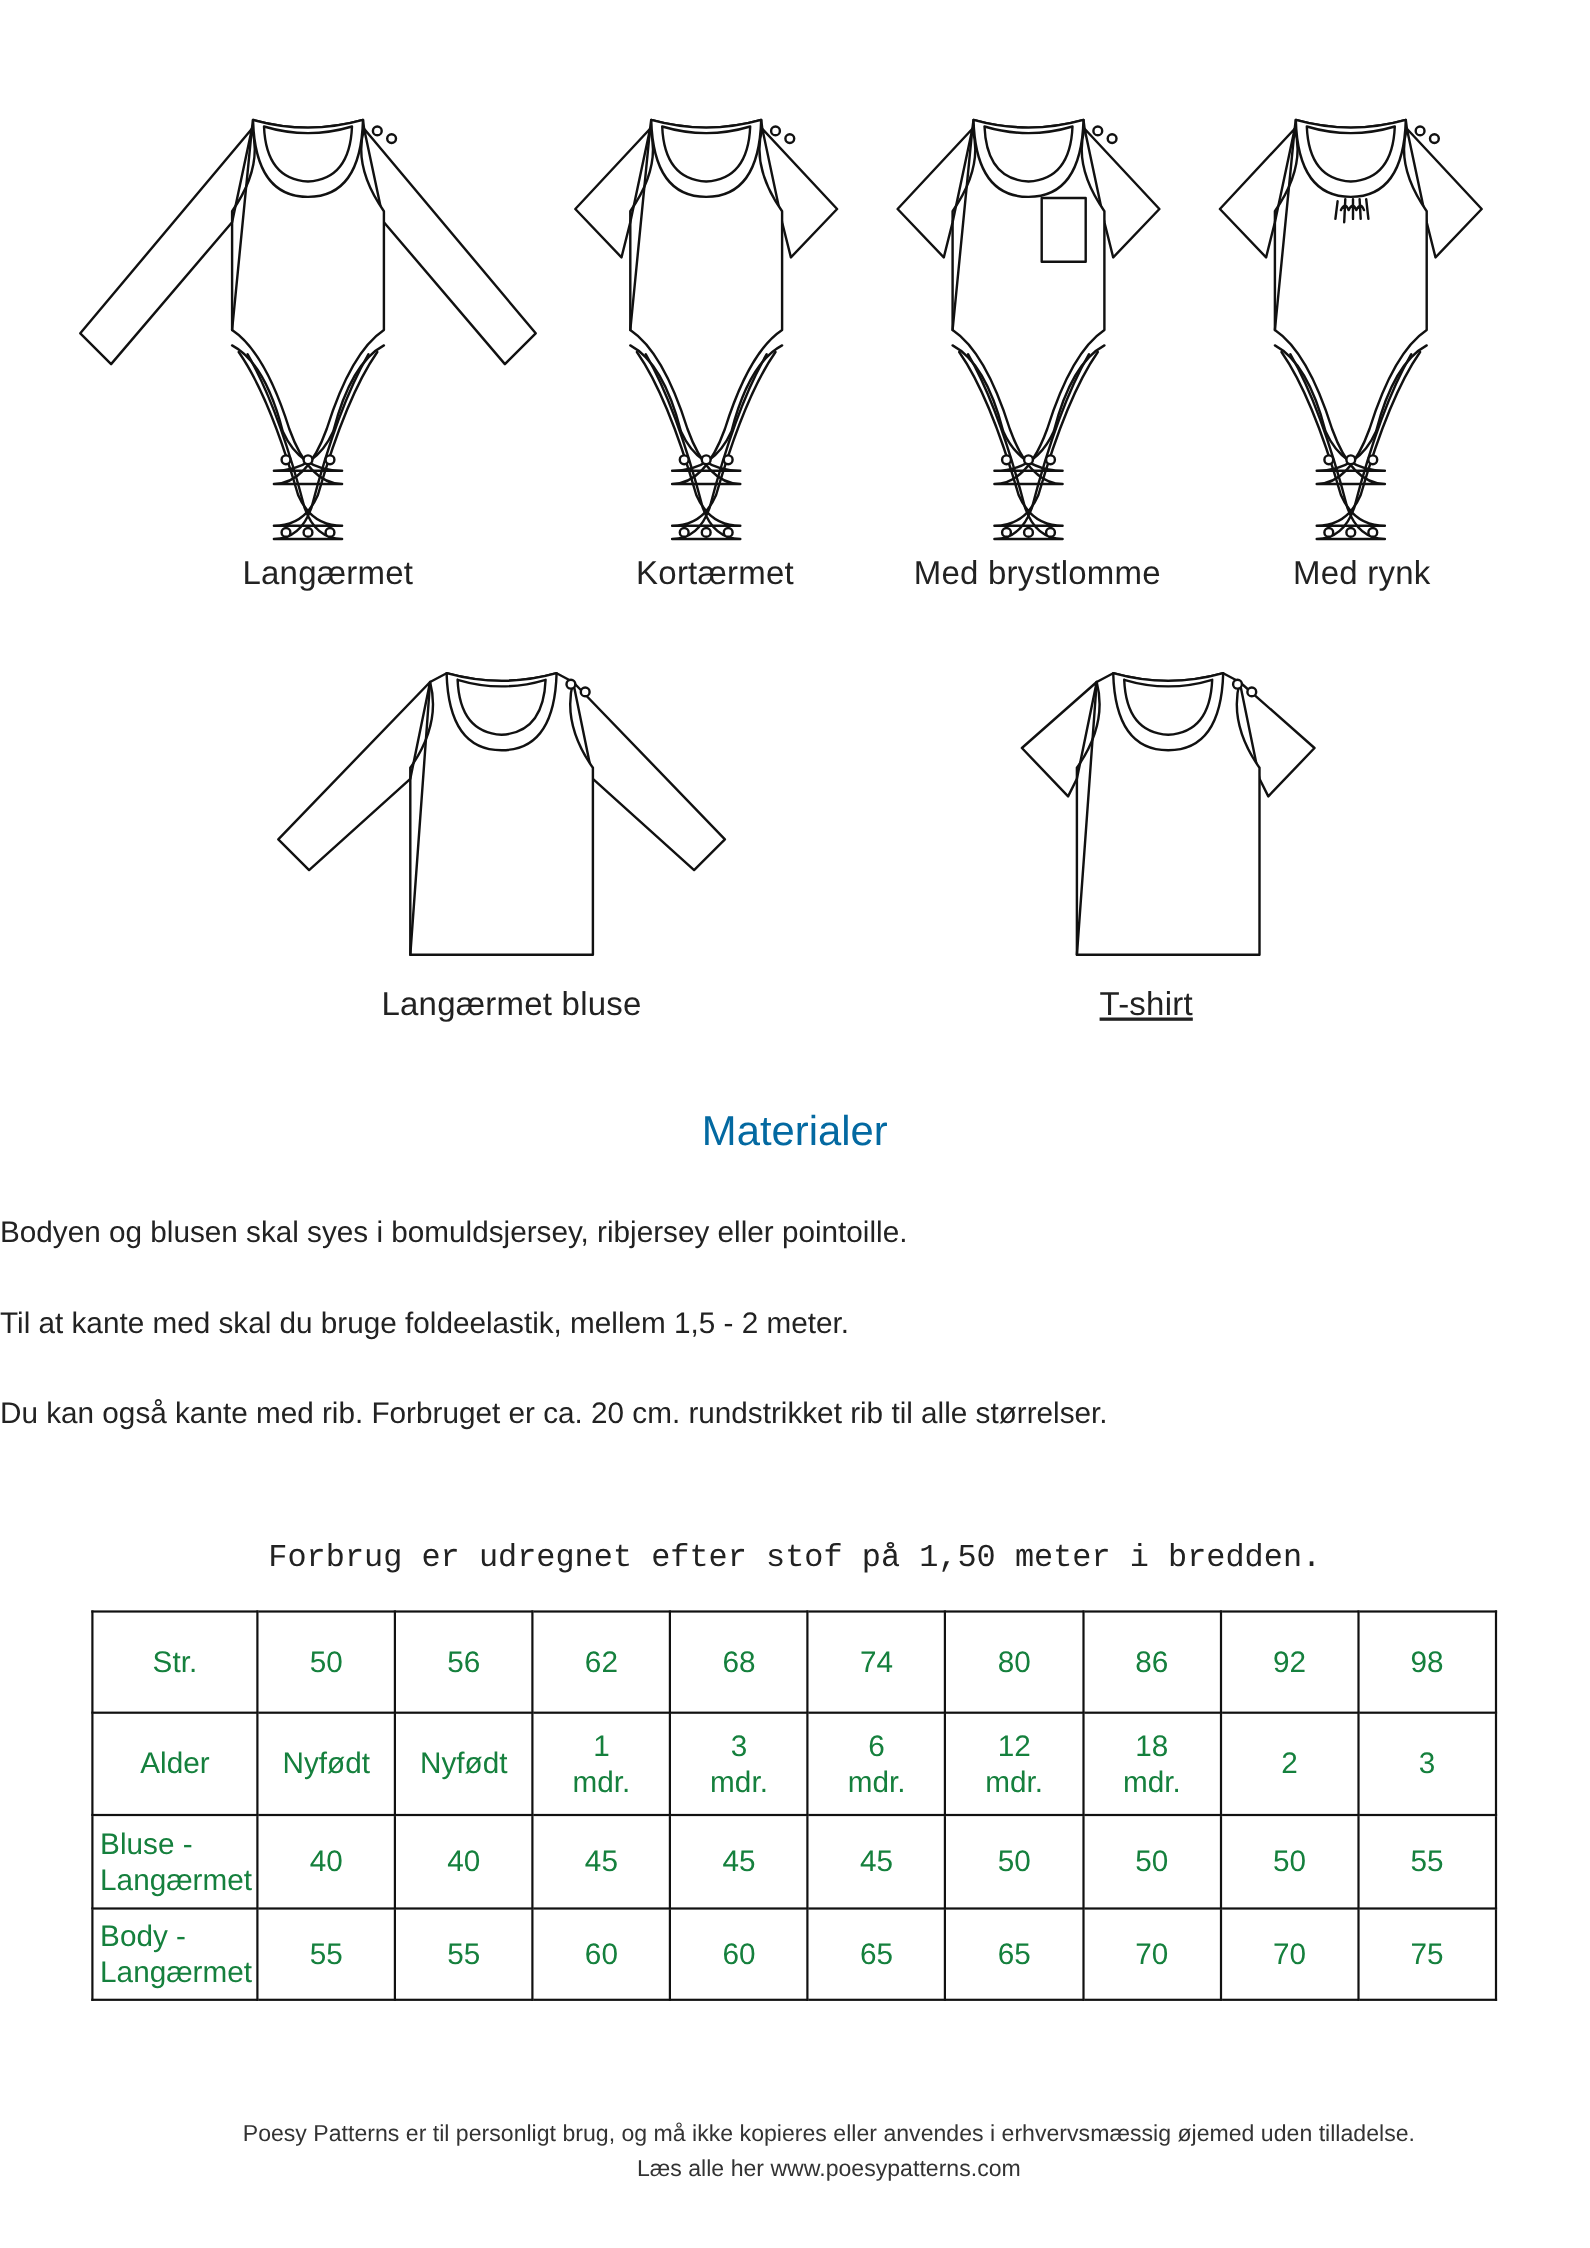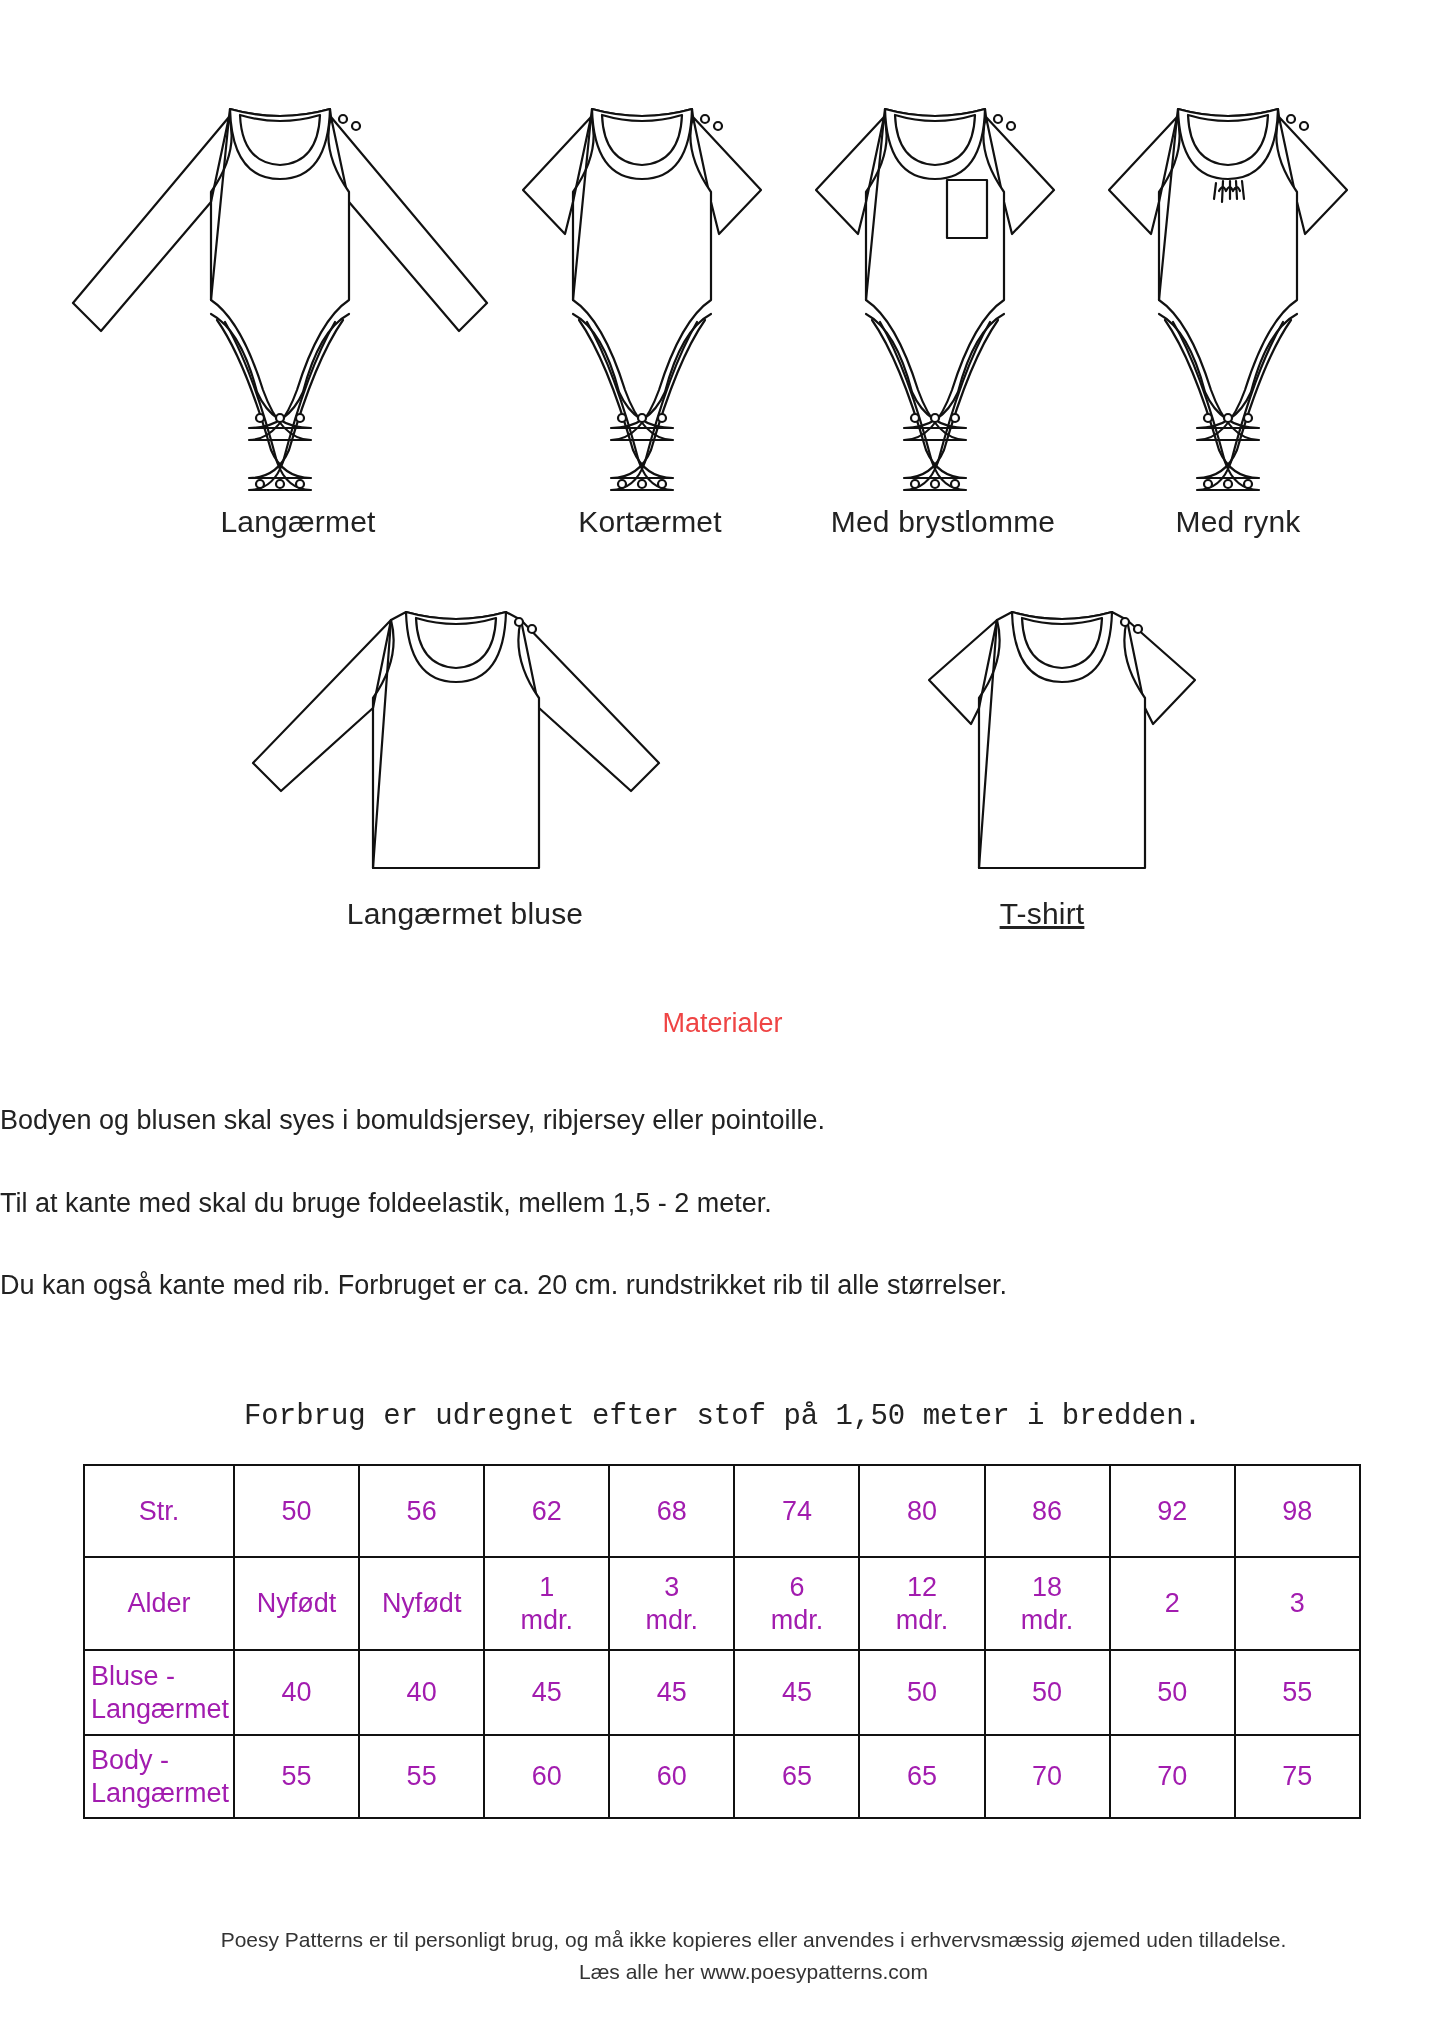--- a/index.html
+++ b/index.html
@@ -6,27 +6,27 @@
   body { width:1445px; height:2044px; position:relative; overflow:hidden;
          font-family:"Liberation Sans", sans-serif; color:#1a1a1a; }
   .garment { position:absolute; }
   .garment svg { display:block; overflow:visible; }
   .garment svg path, .garment svg circle, .garment svg rect, .garment svg line, .garment svg polyline {
     fill:#ffffff; stroke:#111; stroke-width:2.2; stroke-linejoin:round; stroke-linecap:round;
   }
   .garment svg .noFill { fill:none; }
   .label { position:absolute; font-size:30px; font-weight:300; text-align:center; white-space:nowrap;
            transform:translateX(-50%); color:#222; letter-spacing:0.2px; }
-  .heading { position:absolute; left:0; width:1445px; text-align:center; font-size:27px; color:#ef4444; }
+  .heading { position:absolute; left:0; width:1445px; text-align:center; font-size:38px; color:#0369a1; }
   .para { position:absolute; left:0; width:1445px; text-align:left; font-size:27px; color:#222; }
   .caption { position:absolute; left:0; width:1445px; text-align:center; font-size:29px; color:#222; }
   table.sizes { position:absolute; left:83px; top:1464px; width:1276px; border-collapse:collapse;
                 table-layout:fixed; }
   table.sizes td { border:2.5px solid #111; text-align:center; vertical-align:middle;
-                   font-size:27px; color:#a21caf; padding:0; line-height:1.2; }
+                   font-size:27px; color:#15803d; padding:0; line-height:1.2; }
   table.sizes td.rowhead { font-size:27px; }
   table.sizes td.rowhead.twoline { text-align:left; padding-left:6px; }
   .footer { position:absolute; left:0; width:1445px; text-align:center; font-size:21px; color:#333; line-height:30px;padding-left:31px; }
 </style>
 </head>
 <body>
 
 <div class="garment" style="left:60px; top:95px;">
   <svg width="440" height="400" viewBox="0 0 440 400" class="body-long">
       <path d="M 169 22 L 13 208 L 41 236 L 151 107 Z"></path>

